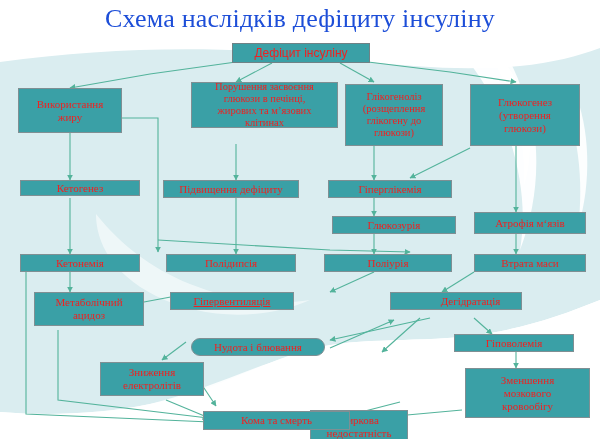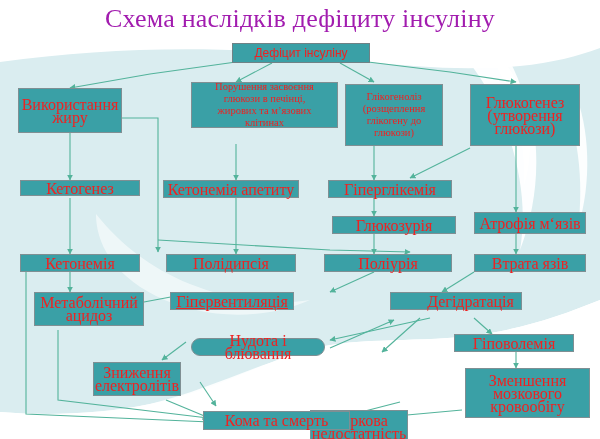--- a/index.html
+++ b/index.html
@@ -14,33 +14,33 @@
   #bg{position:absolute;inset:0;width:600px;height:439px;z-index:0;}
   #arrows{position:absolute;inset:0;width:600px;height:439px;z-index:1;}
   #boxes{position:absolute;inset:0;width:600px;height:439px;z-index:2;}
 
   .title{
     position:absolute;
     left:0;top:4px;width:600px;
     text-align:center;
     font-family:"Liberation Serif", serif;
     font-size:26px;
-    color:#a21caf;
+    color:#1d4ed8;
     letter-spacing:0.2px;
     white-space:nowrap;
   }
 
   .node{
     position:absolute;
     box-sizing:border-box;
     background:#3aa0a6;
     border:1px solid #7f8f93;
     color:#ee2222;
     font-family:"Liberation Serif", serif;
-    font-size:16px;
+    font-size:11px;
     line-height:13px;
     display:flex;
     align-items:center;
     justify-content:center;
     text-align:center;
     padding:1px 3px;
   }
   .node.root{
     font-family:"Liberation Sans", sans-serif;
     font-size:12px;
@@ -157,21 +157,21 @@
         <span>(утворення</span>
         <span>глюкози)</span>
       </div>
     </div>
 
     <div class="node" style="left:20px;top:180px;width:120px;height:16px;">
       <span>Кетогенез</span>
     </div>
 
     <div class="node" style="left:163px;top:180px;width:136px;height:18px;">
-      <span>Кетонемія апетиту</span>
+      <span>Підвищення дефіциту</span>
     </div>
 
     <div class="node" style="left:328px;top:180px;width:124px;height:18px;">
       <span>Гіперглікемія</span>
     </div>
 
     <div class="node" style="left:332px;top:216px;width:124px;height:18px;">
       <span>Глюкозурія</span>
     </div>
 
@@ -185,21 +185,21 @@
 
     <div class="node" style="left:166px;top:254px;width:130px;height:18px;">
       <span>Полідипсія</span>
     </div>
 
     <div class="node" style="left:324px;top:254px;width:128px;height:18px;">
       <span>Поліурія</span>
     </div>
 
     <div class="node" style="left:474px;top:254px;width:112px;height:18px;">
-      <span>Втрата язів</span>
+      <span>Втрата маси</span>
     </div>
 
     <div class="node" style="left:34px;top:292px;width:110px;height:34px;">
       <div>
         <span>Метаболічний</span>
         <span>ацидоз</span>
       </div>
     </div>
 
     <div class="node" style="left:170px;top:292px;width:124px;height:18px;text-decoration:underline;">
@@ -211,21 +211,21 @@
     </div>
 
     <div class="node" style="left:191px;top:338px;width:134px;height:18px;border-radius:9px;">
       <span>Нудота і блювання</span>
     </div>
 
     <div class="node" style="left:454px;top:334px;width:120px;height:18px;">
       <span>Гіповолемія</span>
     </div>
 
-    <div class="node" style="left:93px;top:362px;width:88px;height:34px;">
+    <div class="node" style="left:100px;top:362px;width:104px;height:34px;">
       <div>
         <span>Зниження</span>
         <span>електролітів</span>
       </div>
     </div>
 
     <div class="node" style="left:310px;top:366px;width:98px;height:34px;margin-top:44px;">
       <div>
         <span>Ниркова</span>
         <span>недостатність</span>

